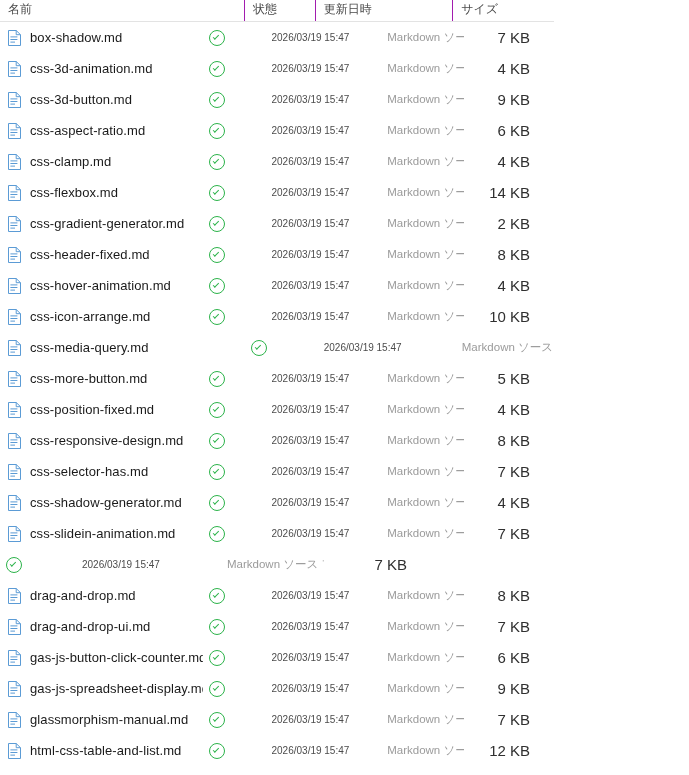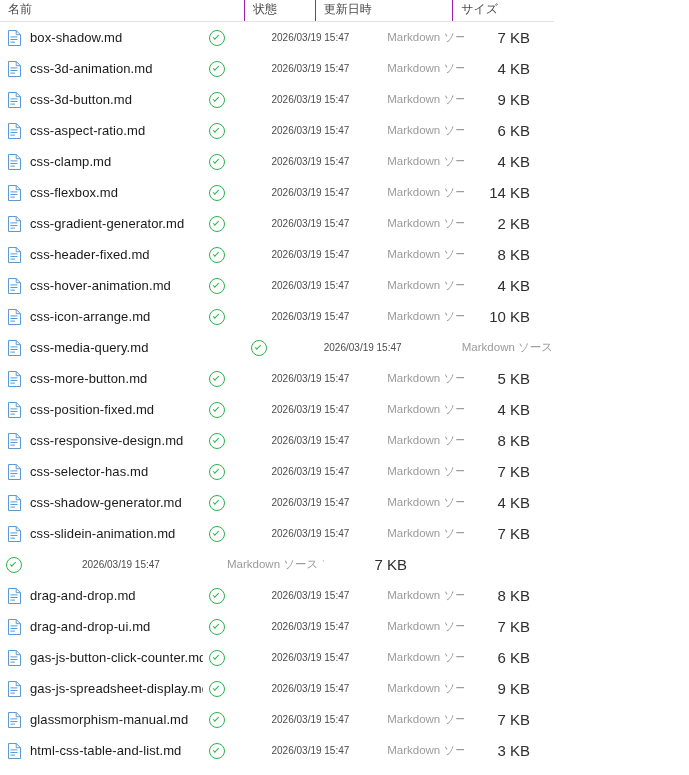--- a/index.html
+++ b/index.html
@@ -623,17 +623,17 @@
               <rect x="2.4" y="11.6" width="4.6" height="1" fill="#5b9bd5"></rect>
             </svg>
           </span>
           <span class="name-text">html-css-table-and-list.md</span>
         </div>
         <div class="cell status">
           <span class="status-icon"></span>
         </div>
         <div class="cell date">2026/03/19 15:47</div>
         <div class="cell kind">Markdown ソース フ...</div>
-        <div class="cell size">3 KB</div>
+        <div class="cell size">12 KB</div>
       </div>
     </div>
 
 </div>
 
 </body></html>

